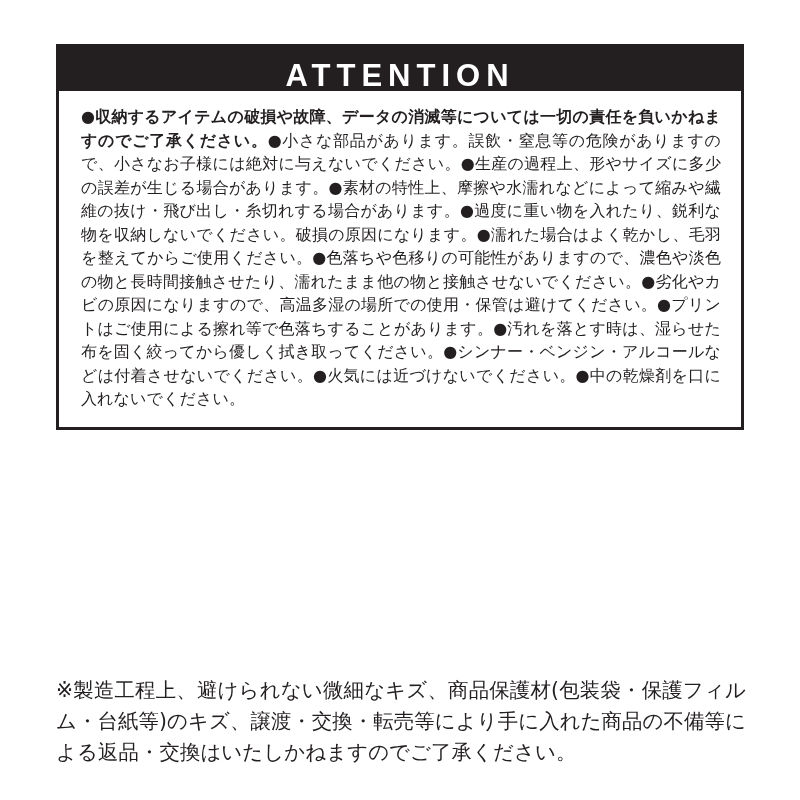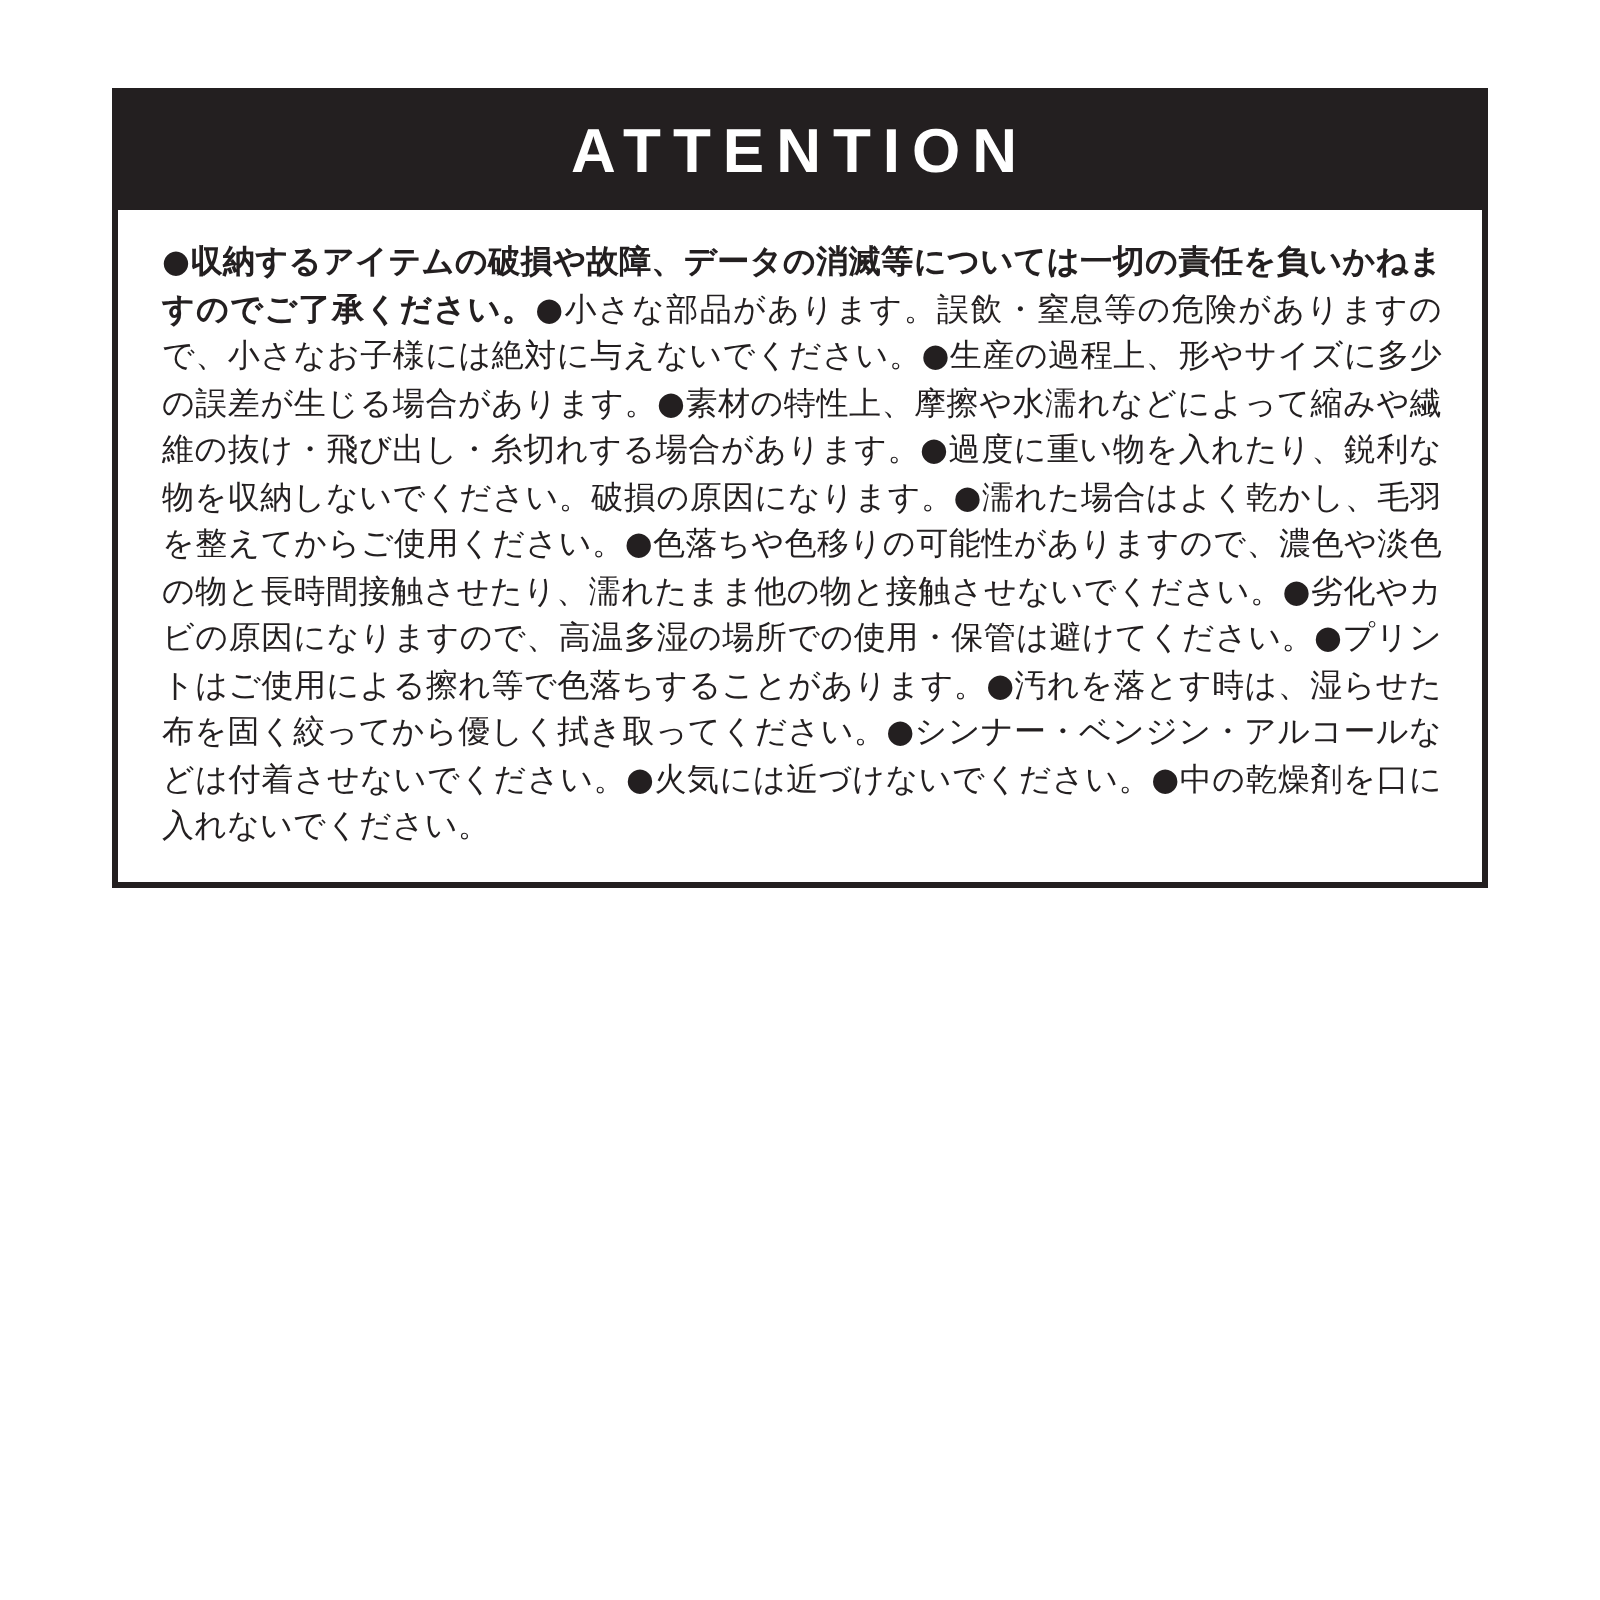--- a/index.html
+++ b/index.html
@@ -30,21 +30,21 @@
     box-sizing: border-box;
     background: #ffffff;
   }
   .attention-header {
     background: #231f20;
     color: #ffffff;
     text-align: center;
     font-size: 31px;
     font-weight: bold;
     letter-spacing: 6px;
-    padding: 13px 0 14px 0;
+    padding: 13px 0 0 0;
     line-height: 1;
     font-family: "Liberation Sans", sans-serif;
   }
   .attention-body {
     padding: 14px 20px 16px 22px;
     font-size: 16px;
     line-height: 1.47;
     letter-spacing: 0.1px;
     text-align: justify;
     font-family: "DejaVu Sans", "Liberation Sans", sans-serif;
@@ -70,14 +70,15 @@
 
 <div class="page">
 
   <section class="attention-box">
     <div class="attention-header">ATTENTION</div>
     <div class="attention-body">
       <span class="lead">●収納するアイテムの破損や故障、データの消滅等については一切の責任を負いかねますのでご了承ください。</span><span>●小さな部品があります。誤飲・窒息等の危険がありますので、小さなお子様には絶対に与えないでください。●生産の過程上、形やサイズに多少の誤差が生じる場合があります。●素材の特性上、摩擦や水濡れなどによって縮みや繊維の抜け・飛び出し・糸切れする場合があります。●過度に重い物を入れたり、鋭利な物を収納しないでください。破損の原因になります。●濡れた場合はよく乾かし、毛羽を整えてからご使用ください。●色落ちや色移りの可能性がありますので、濃色や淡色の物と長時間接触させたり、濡れたまま他の物と接触させないでください。●劣化やカビの原因になりますので、高温多湿の場所での使用・保管は避けてください。●プリントはご使用による擦れ等で色落ちすることがあります。●汚れを落とす時は、湿らせた布を固く絞ってから優しく拭き取ってください。●シンナー・ベンジン・アルコールなどは付着させないでください。●火気には近づけないでください。●中の乾燥剤を口に入れないでください。</span>
     </div>
   </section>
 
+  <p class="footnote">※製造工程上、避けられない微細なキズ、商品保護材(包装袋・保護フィルム・台紙等)のキズ、譲渡・交換・転売等により手に入れた商品の不備等による返品・交換はいたしかねますのでご了承ください。</p>
 
 </div>
 
 </body></html>

